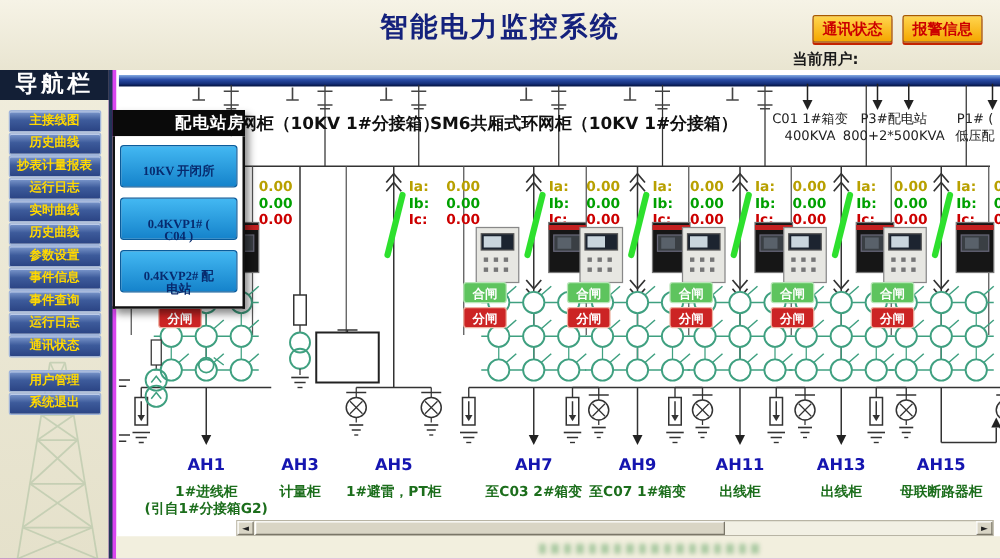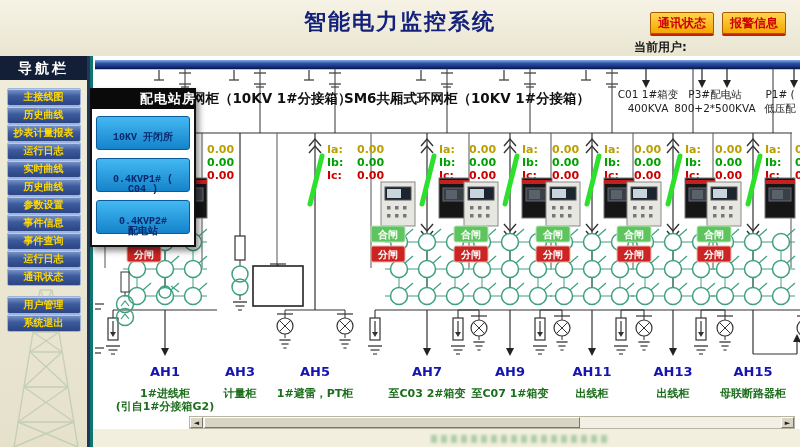--- a/index.html
+++ b/index.html
@@ -1,36 +1,36 @@
 <!DOCTYPE html>
 <html><head>
 <meta charset="utf-8">
 <style>
   html,body{margin:0;padding:0;background:#888;}
   *{box-sizing:border-box;}
   .screen{position:relative;width:800px;height:447px;overflow:hidden;
-          background:#0f766e;font-family:"DejaVu Sans","Liberation Sans",sans-serif;}
+          background:#d946ef;font-family:"DejaVu Sans","Liberation Sans",sans-serif;}
   
   .hdr{position:absolute;left:0;top:0;width:800px;height:56px;
        background:linear-gradient(180deg,#f6f3e6,#e9e5d1);}
   .hdr-title{position:absolute;left:0;right:0;top:7px;text-align:center;
        font-size:22px;font-weight:bold;color:#14217c;letter-spacing:2px;}
   .hdr-btn{position:absolute;top:12px;width:64px;height:22px;
        background:linear-gradient(180deg,#ffd54f,#f5a700);
        border:1px solid #a85a00;box-shadow:0 2px 0 #c32300;border-radius:2px;
        color:#cc0000;font-weight:bold;font-size:12px;line-height:1;padding:0;
        font-family:inherit;cursor:pointer;}
   .hdr-btn.b0{right:86px;} .hdr-btn.b1{right:14px;}
   .hdr-dt{position:absolute;left:505px;top:39px;font-size:12px;font-weight:bold;color:#cc00cc;margin-top:32px;}
   .hdr-user{position:absolute;left:634px;top:39px;font-size:12px;font-weight:bold;color:#1a1a1a;}
   
   .side{position:absolute;left:0;top:56px;width:90px;bottom:0;
         background:linear-gradient(180deg,#f0edDC,#e5e1cb);
         border-right:3px solid #23355a;}
-  .side-title{height:24px;background:#131f36;color:#fff;font-size:14px;font-weight:bold;
+  .side-title{height:24px;background:#131f36;color:#fff;font-size:18px;font-weight:bold;
         text-align:center;line-height:24px;letter-spacing:3px;position:relative;z-index:2;}
   .nav-wrap{position:relative;z-index:2;display:flex;flex-direction:column;align-items:center;
         padding-top:8px;}
   .nav-btn{width:74px;height:18px;padding:0;
         background:linear-gradient(180deg,#7e9ace,#3d5b9b 45%,#2b4484);
         border:1px solid #9fb4da;border-radius:2px;
         color:#ffd800;font-weight:bold;font-size:10px;line-height:1;
         font-family:inherit;cursor:pointer;box-shadow:inset 0 1px 0 #bccbe9;}
   .nav-btn.sep{margin-top:10px;}
   .tower{position:absolute;left:0;bottom:0;z-index:1;opacity:.5;}
@@ -53,21 +53,21 @@
   
   .popup{position:absolute;left:90px;top:88px;width:106px;z-index:10;
       box-shadow:3px 4px 6px rgba(0,0,0,.45);}
   .popup-title{height:21px;background:#0a0a0a;color:#fff;font-size:13px;font-weight:bold;
       text-align:right;line-height:21px;letter-spacing:1px;}
   .popup-body{background:#fff;border:2px solid #111;border-top:none;padding:7px 4px 3px;}
   .popup-btn{display:block;width:94px;height:23px;margin:0 auto 8px;padding:16px;
       background:linear-gradient(180deg,#43b8f2,#1583cb);
       border:1px solid #0a5c9c;border-radius:3px;
       color:#072a6e;font-weight:bold;font-size:10px;line-height:1;
-      font-family:Liberation Mono, monospace;cursor:pointer;}
+      font-family:Liberation Serif, serif;cursor:pointer;}
   svg text{font-family:"DejaVu Sans","Liberation Sans",sans-serif;}
 </style>
 </head>
 <body>
 
 <div class="screen">
 
   <div class="hdr">
     <div class="hdr-title">智能电力监控系统</div>
     <div>

